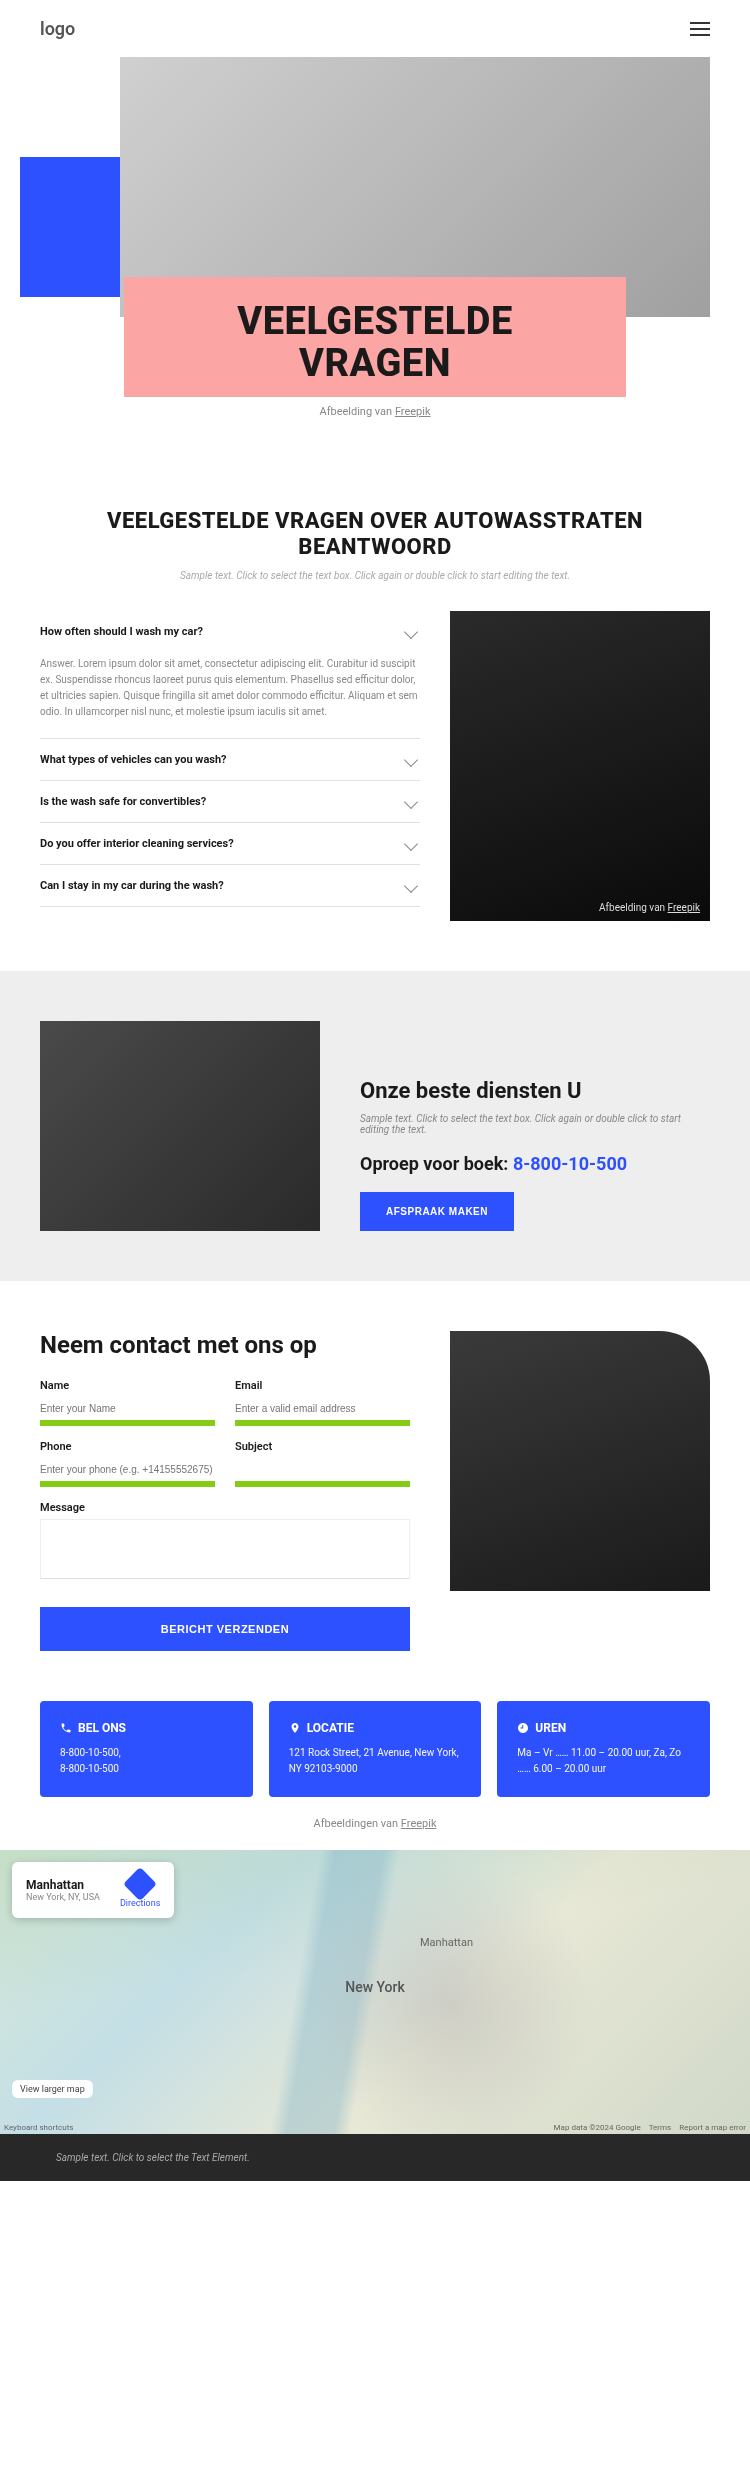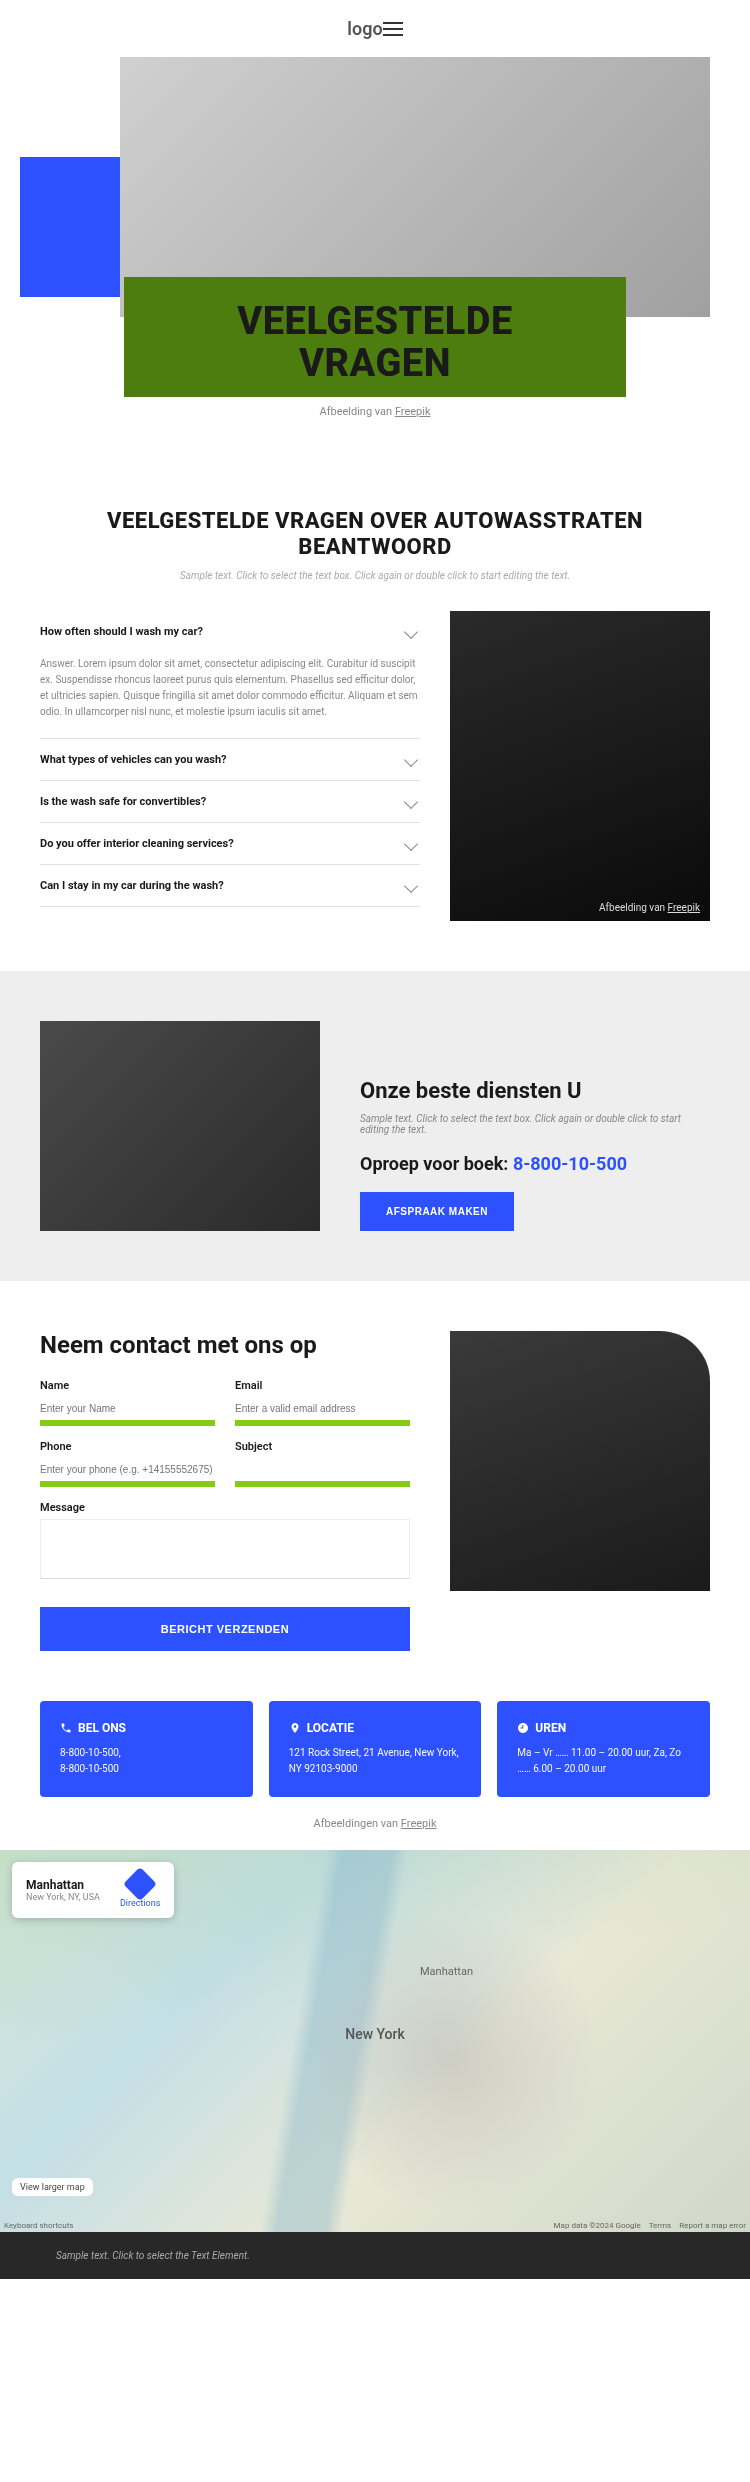--- a/index.html
+++ b/index.html
@@ -1,25 +1,25 @@
 <!DOCTYPE html>
 <html><head>
 <meta charset="utf-8">
 <style>
 * { margin: 0; padding: 0; box-sizing: border-box; }
 body { font-family: -apple-system, BlinkMacSystemFont, "Segoe UI", Roboto, Arial, sans-serif; color: #1a1a1a; background: #fff; }
-.header { display: flex; justify-content: center; align-items: center; padding: 18px 40px; }
+.header { display: flex; justify-content: space-between; align-items: center; padding: 18px 40px; }
 .logo { font-size: 18px; font-weight: 600; color: #555; }
 .menu-icon { display: flex; flex-direction: column; gap: 4px; cursor: pointer; }
 .menu-icon span { display: block; width: 20px; height: 2px; background: #333; }
 
 .hero { position: relative; padding: 0 40px 40px; }
 .hero-blue-box { position: absolute; left: 20px; top: 100px; width: 140px; height: 140px; background: #2e51ff; }
 .hero-image { position: relative; width: 88%; margin-left: auto; height: 260px; background: linear-gradient(135deg, #d0d0d0 0%, #b8b8b8 50%, #a0a0a0 100%); }
-.hero-title-box { position: relative; background: #4d7c0f; padding: 24px 40px 12px; margin-top: -40px; width: 75%; margin-left: auto; margin-right: auto; text-align: center; }
+.hero-title-box { position: relative; background: #fca5a5; padding: 24px 40px 12px; margin-top: -40px; width: 75%; margin-left: auto; margin-right: auto; text-align: center; }
 .hero-title { font-size: 38px; font-weight: 800; text-transform: uppercase; line-height: 1.1; letter-spacing: 0.5px; }
 .credit { font-size: 11px; color: #888; text-align: center; margin-top: 8px; }
 .credit u { text-decoration: underline; }
 
 .faq-section { padding: 50px 40px; }
 .faq-heading { font-size: 22px; font-weight: 800; text-align: center; text-transform: uppercase; line-height: 1.2; margin-bottom: 10px; letter-spacing: 0.5px; }
 .faq-subtext { font-size: 10px; color: #aaa; text-align: center; font-style: italic; margin-bottom: 30px; }
 .faq-content { display: flex; gap: 30px; }
 .faq-list { flex: 1; }
 .faq-item { border-bottom: 1px solid #e0e0e0; }
@@ -51,21 +51,21 @@
 
 .info-cards { padding: 0 40px 20px; display: flex; gap: 16px; }
 .info-card { flex: 1; background: #2e51ff; color: #fff; padding: 20px; border-radius: 4px; }
 .info-card-title { font-size: 12px; font-weight: 700; margin-bottom: 10px; display: flex; align-items: center; gap: 6px; }
 .info-card-text { font-size: 10px; line-height: 1.6; opacity: 0.95; }
 .info-icon { width: 12px; height: 12px; display: inline-flex; align-items: center; justify-content: center; }
 
 .images-credit { text-align: center; font-size: 11px; color: #888; padding-bottom: 20px; }
 .images-credit u { text-decoration: underline; }
 
-.map { height: 382px; background: linear-gradient(135deg, #d6e8d8 0%, #c4dfe6 30%, #e8e8d6 60%, #d0d8c8 100%); position: relative; }
+.map { height: 284px; background: linear-gradient(135deg, #d6e8d8 0%, #c4dfe6 30%, #e8e8d6 60%, #d0d8c8 100%); position: relative; }
 .map::before { content: ""; position: absolute; inset: 0; background:
   radial-gradient(circle at 60% 55%, rgba(180,180,180,0.5) 0%, transparent 30%),
   linear-gradient(100deg, transparent 40%, rgba(130,180,200,0.4) 42%, rgba(130,180,200,0.4) 48%, transparent 50%),
   linear-gradient(170deg, rgba(160,200,160,0.3) 0%, transparent 40%);
 }
 .map-card { position: absolute; top: 12px; left: 12px; background: #fff; padding: 10px 14px; border-radius: 6px; box-shadow: 0 2px 8px rgba(0,0,0,0.2); font-size: 11px; display: flex; align-items: center; gap: 20px; }
 .map-card-title { font-weight: 700; font-size: 12px; }
 .map-card-sub { font-size: 9px; color: #888; }
 .map-directions { color: #2e51ff; font-size: 9px; text-align: center; }
 .map-dir-icon { width: 24px; height: 24px; background: #2e51ff; border-radius: 4px; margin: 0 auto 2px; transform: rotate(45deg); }

